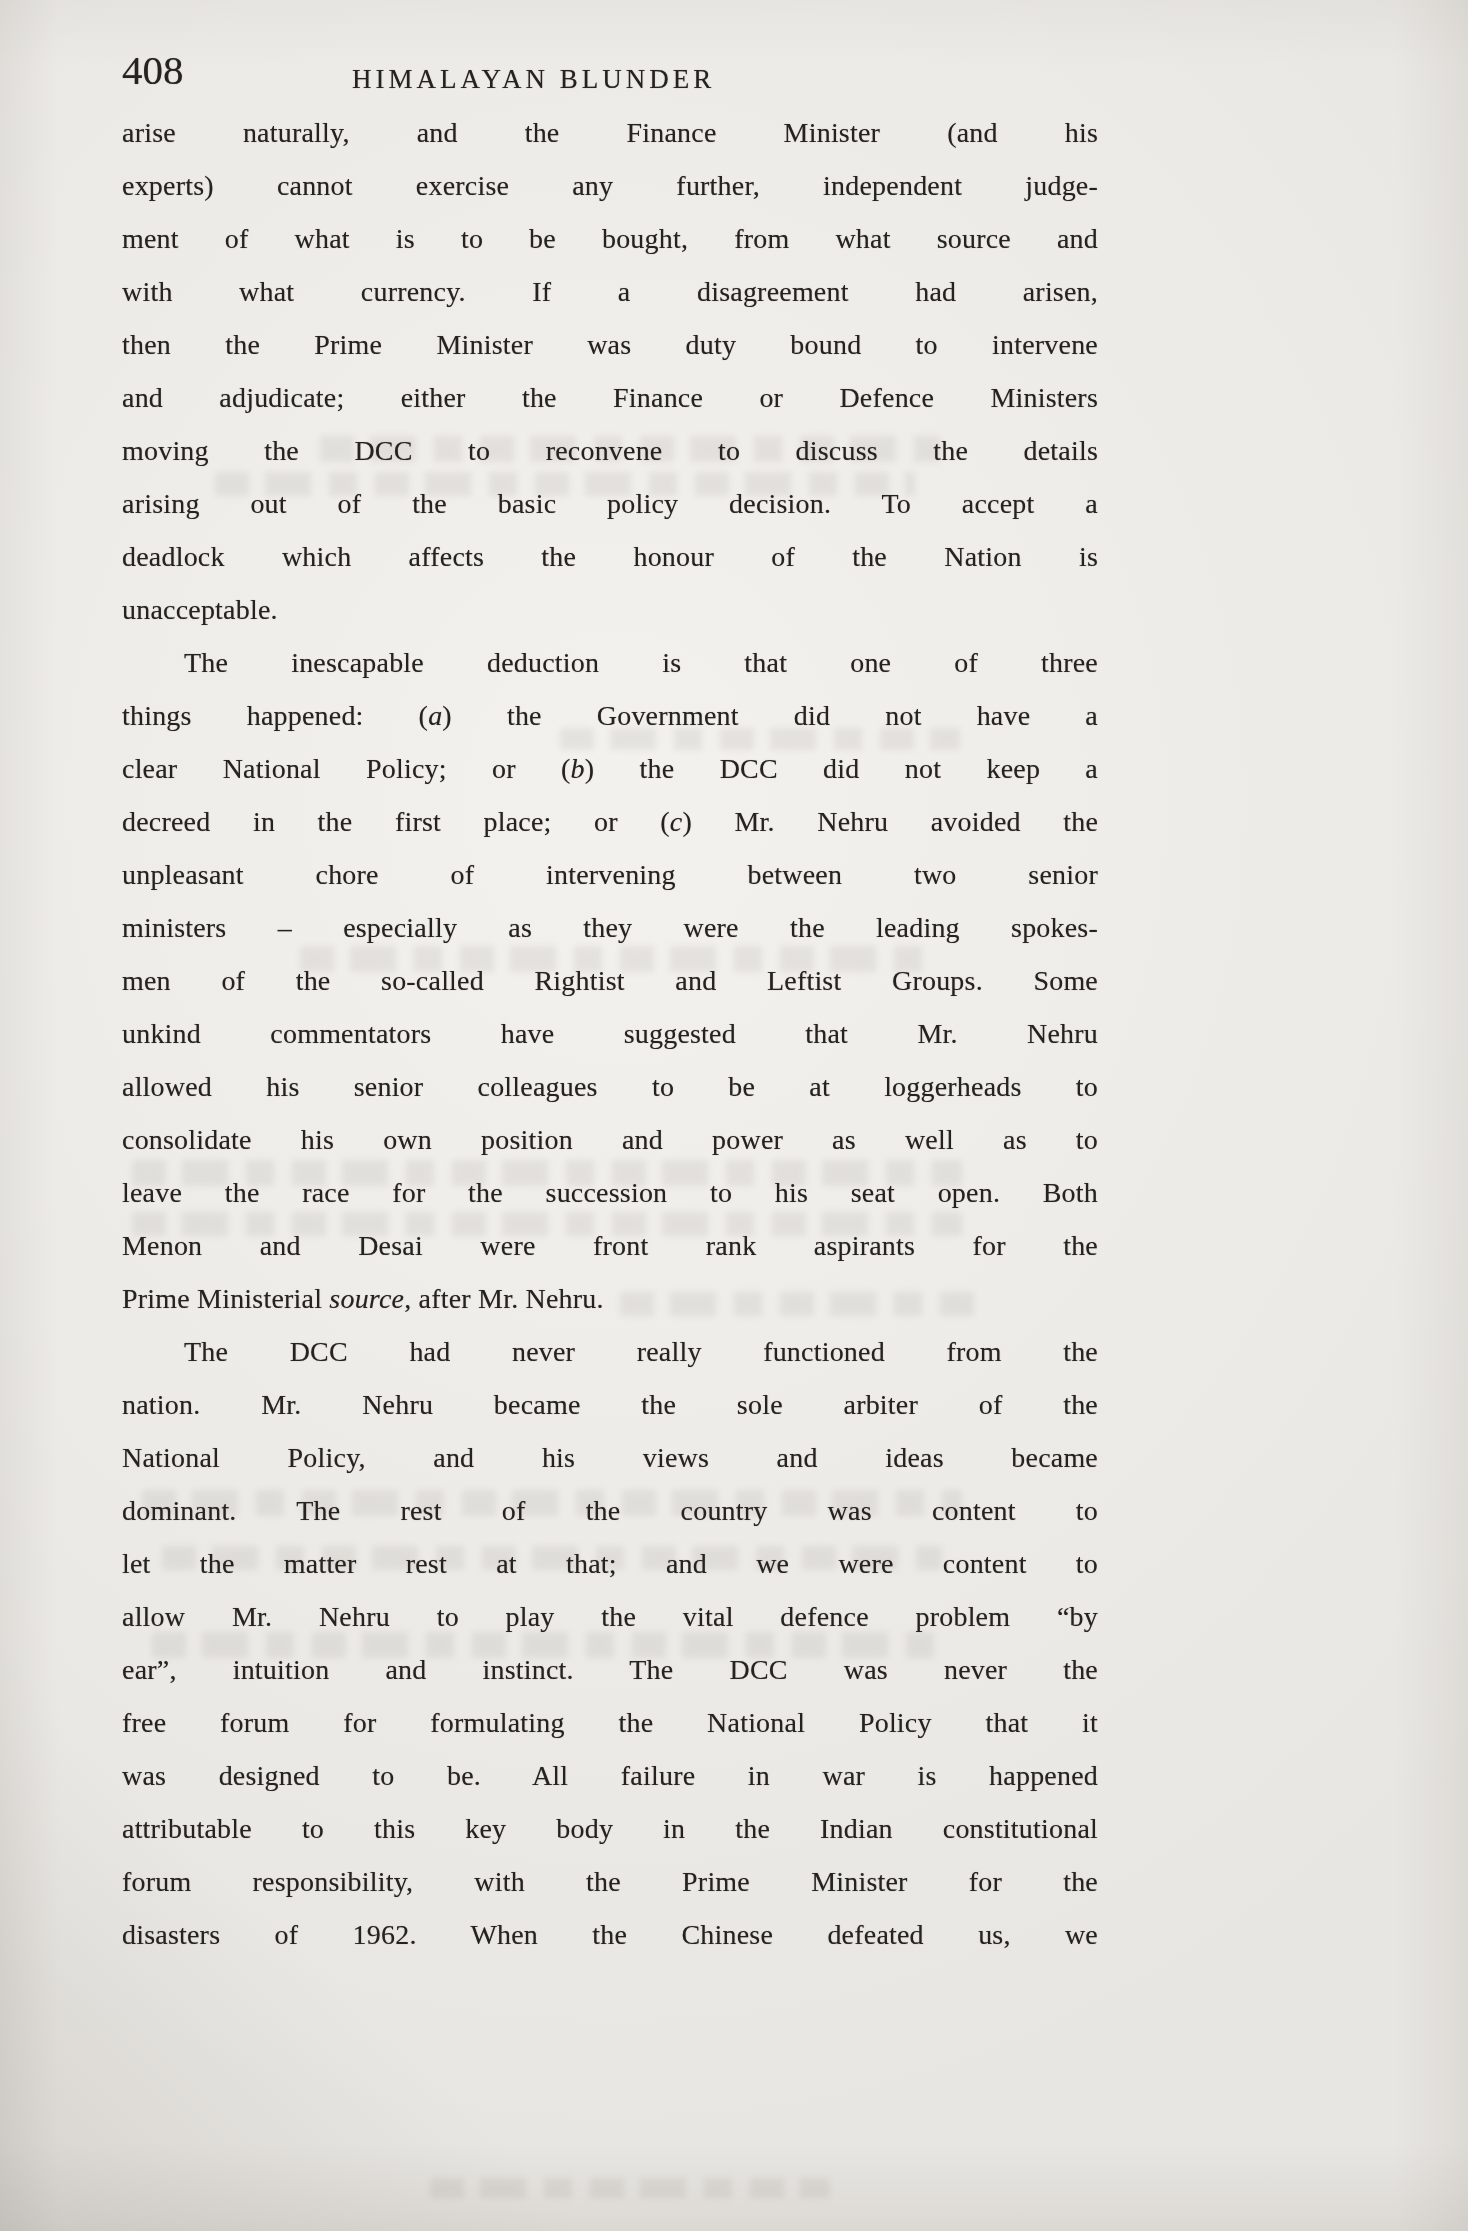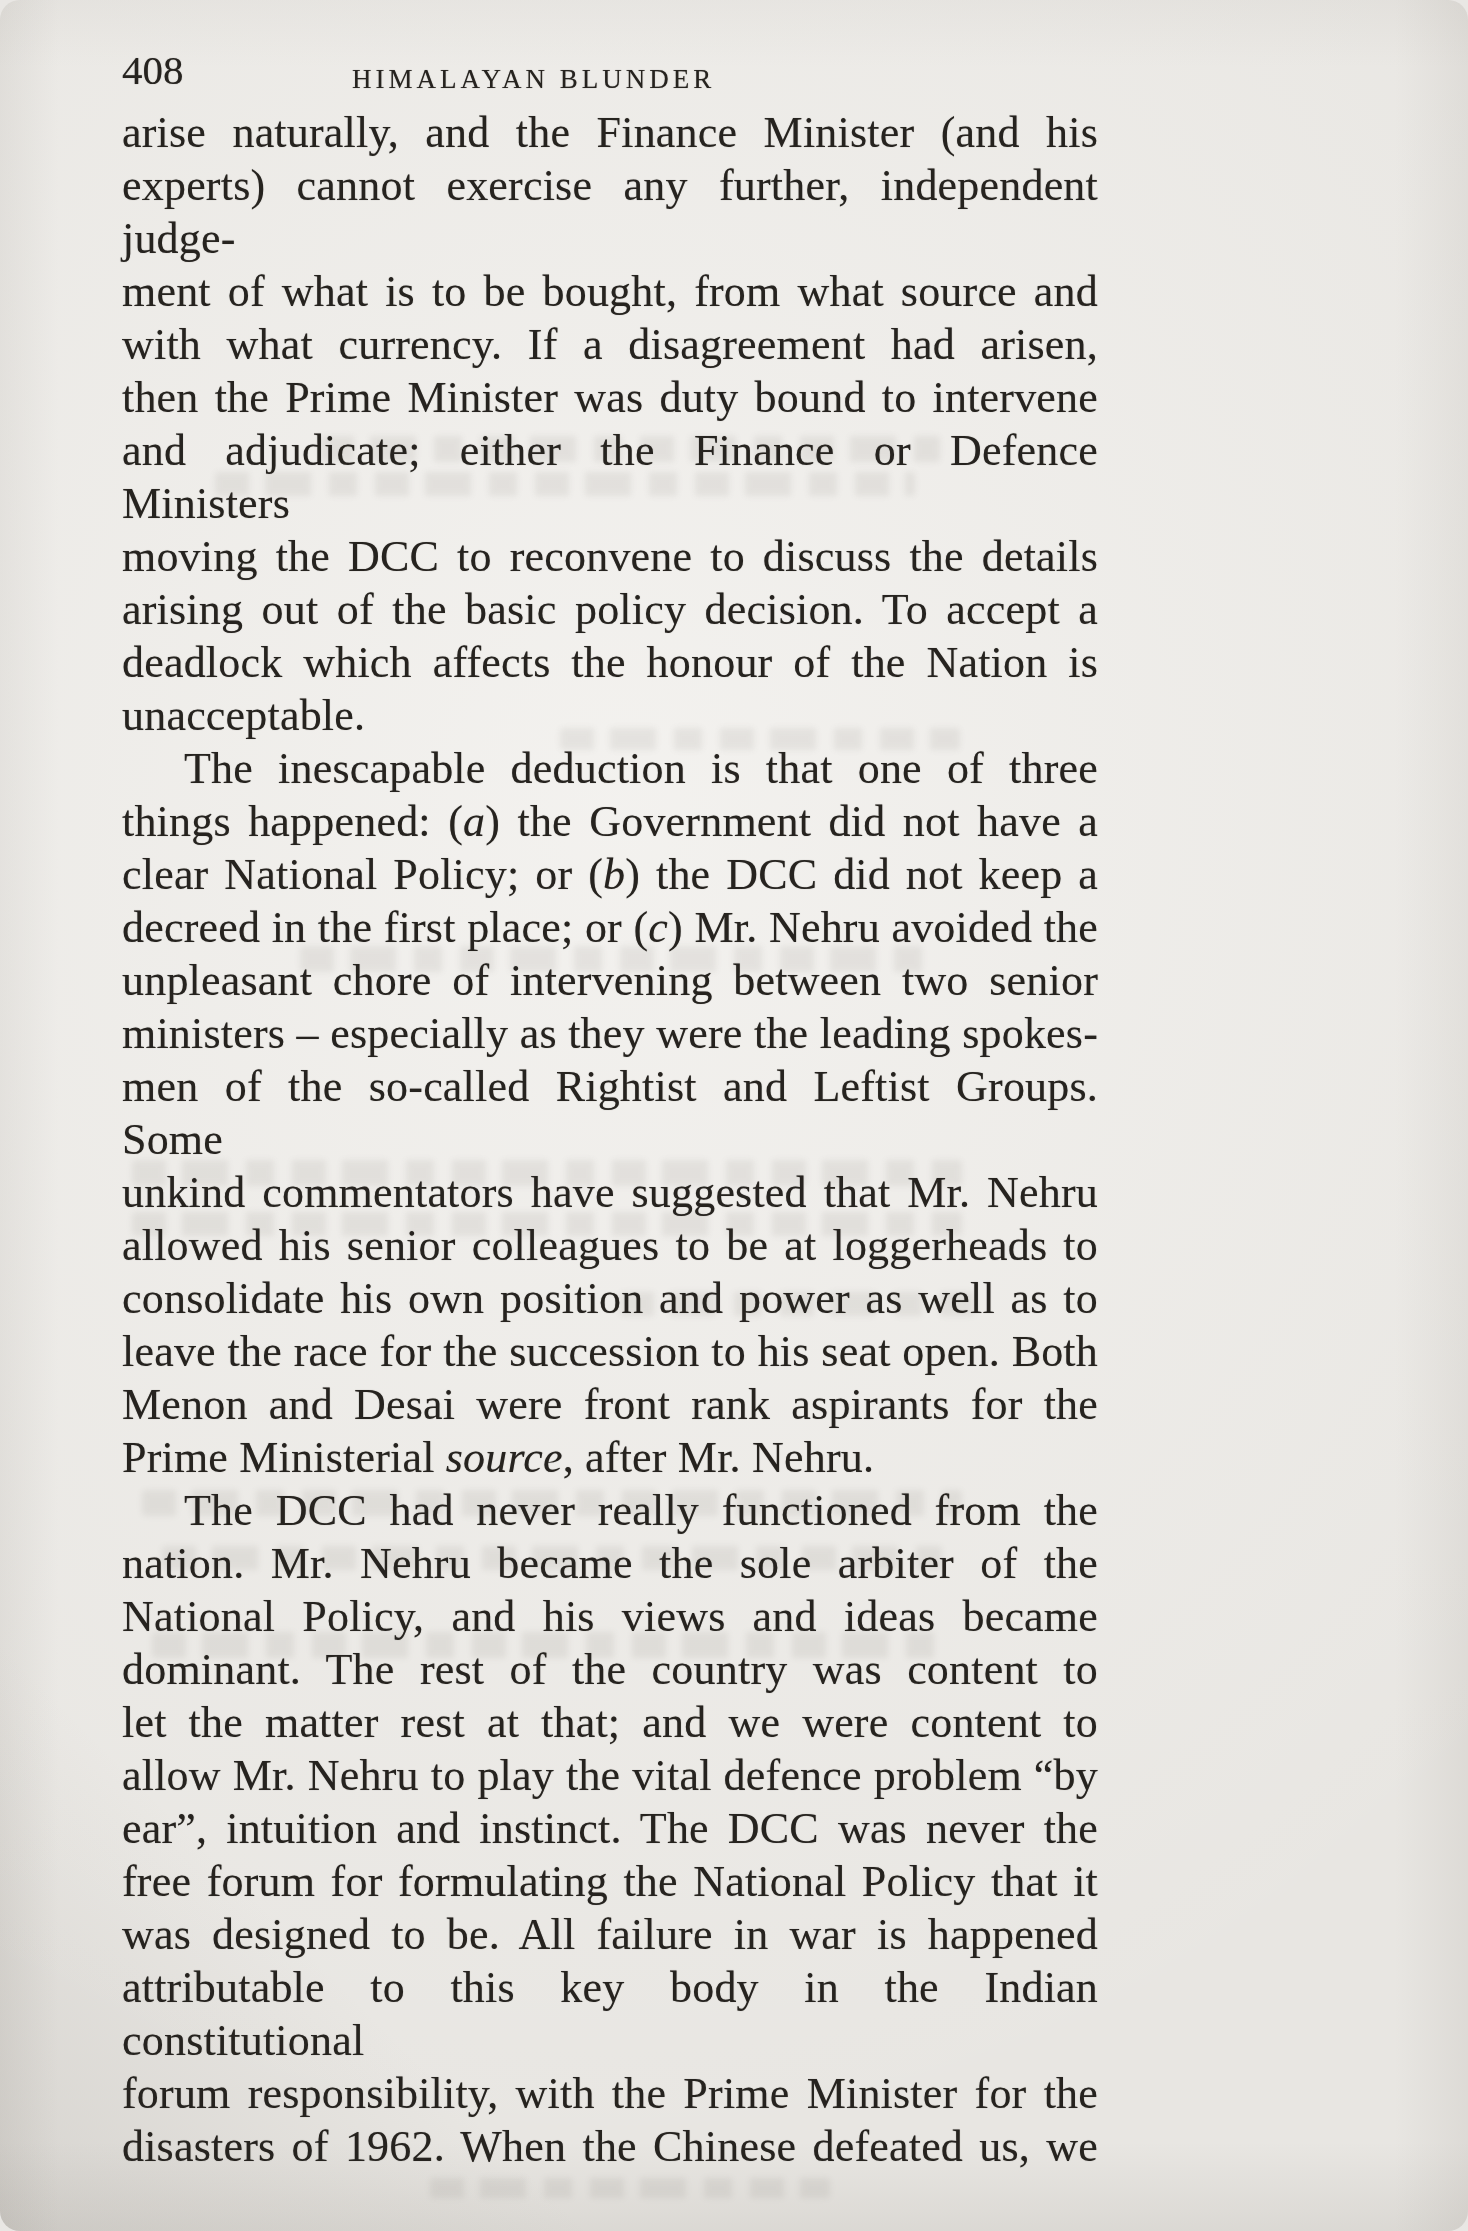--- a/index.html
+++ b/index.html
@@ -9,38 +9,37 @@
     font-family:"Liberation Serif","DejaVu Serif",serif;
   }
   .page {
     position:absolute; inset:0;
     background:
       radial-gradient(ellipse 115% 85% at 42% 36%, rgba(252,251,249,0.55), rgba(252,251,249,0) 72%),
       linear-gradient(to right, rgba(140,134,126,0.14), rgba(140,134,126,0) 4%, rgba(140,134,126,0) 95%, rgba(140,134,126,0.12)),
       linear-gradient(to bottom, rgba(140,134,126,0.08), rgba(140,134,126,0) 3%, rgba(140,134,126,0) 96%, rgba(140,134,126,0.14)),
       linear-gradient(45deg, rgba(120,114,106,0.16), rgba(120,114,106,0) 16%),
       #e8e6e2;
-    border-radius: 20px;
   }
   .page-number {
     position:absolute; left:122px; top:50px;
     font-size:41px; line-height:1; color:#26231f;
     text-shadow:0 0 1px rgba(38,35,31,0.45);
   }
   .running-title {
     position:absolute; left:352px; top:66px;
     font-size:27px; line-height:1; letter-spacing:4px; color:#26231f;
     text-shadow:0 0 1px rgba(38,35,31,0.45);
     text-align:right;
   }
   .text-block {
     position:absolute; left:122px; top:106px; width:976px;
   }
   .line {
-    font-size:44px; line-height:53px; color:#26231f;
+    font-size:28px; line-height:53px; color:#26231f;
     letter-spacing:0.2px;
     text-align:justify; text-align-last:justify;
     text-shadow:0 0 1px rgba(38,35,31,0.4);
     white-space:normal;
   }
   .line.last { text-align-last:left; }
   .line.indent { text-indent:62px; }
   .italic { font-style:italic; }
   .ghost {
     position:absolute; filter:blur(3px); opacity:0.10; border-radius:4px;

